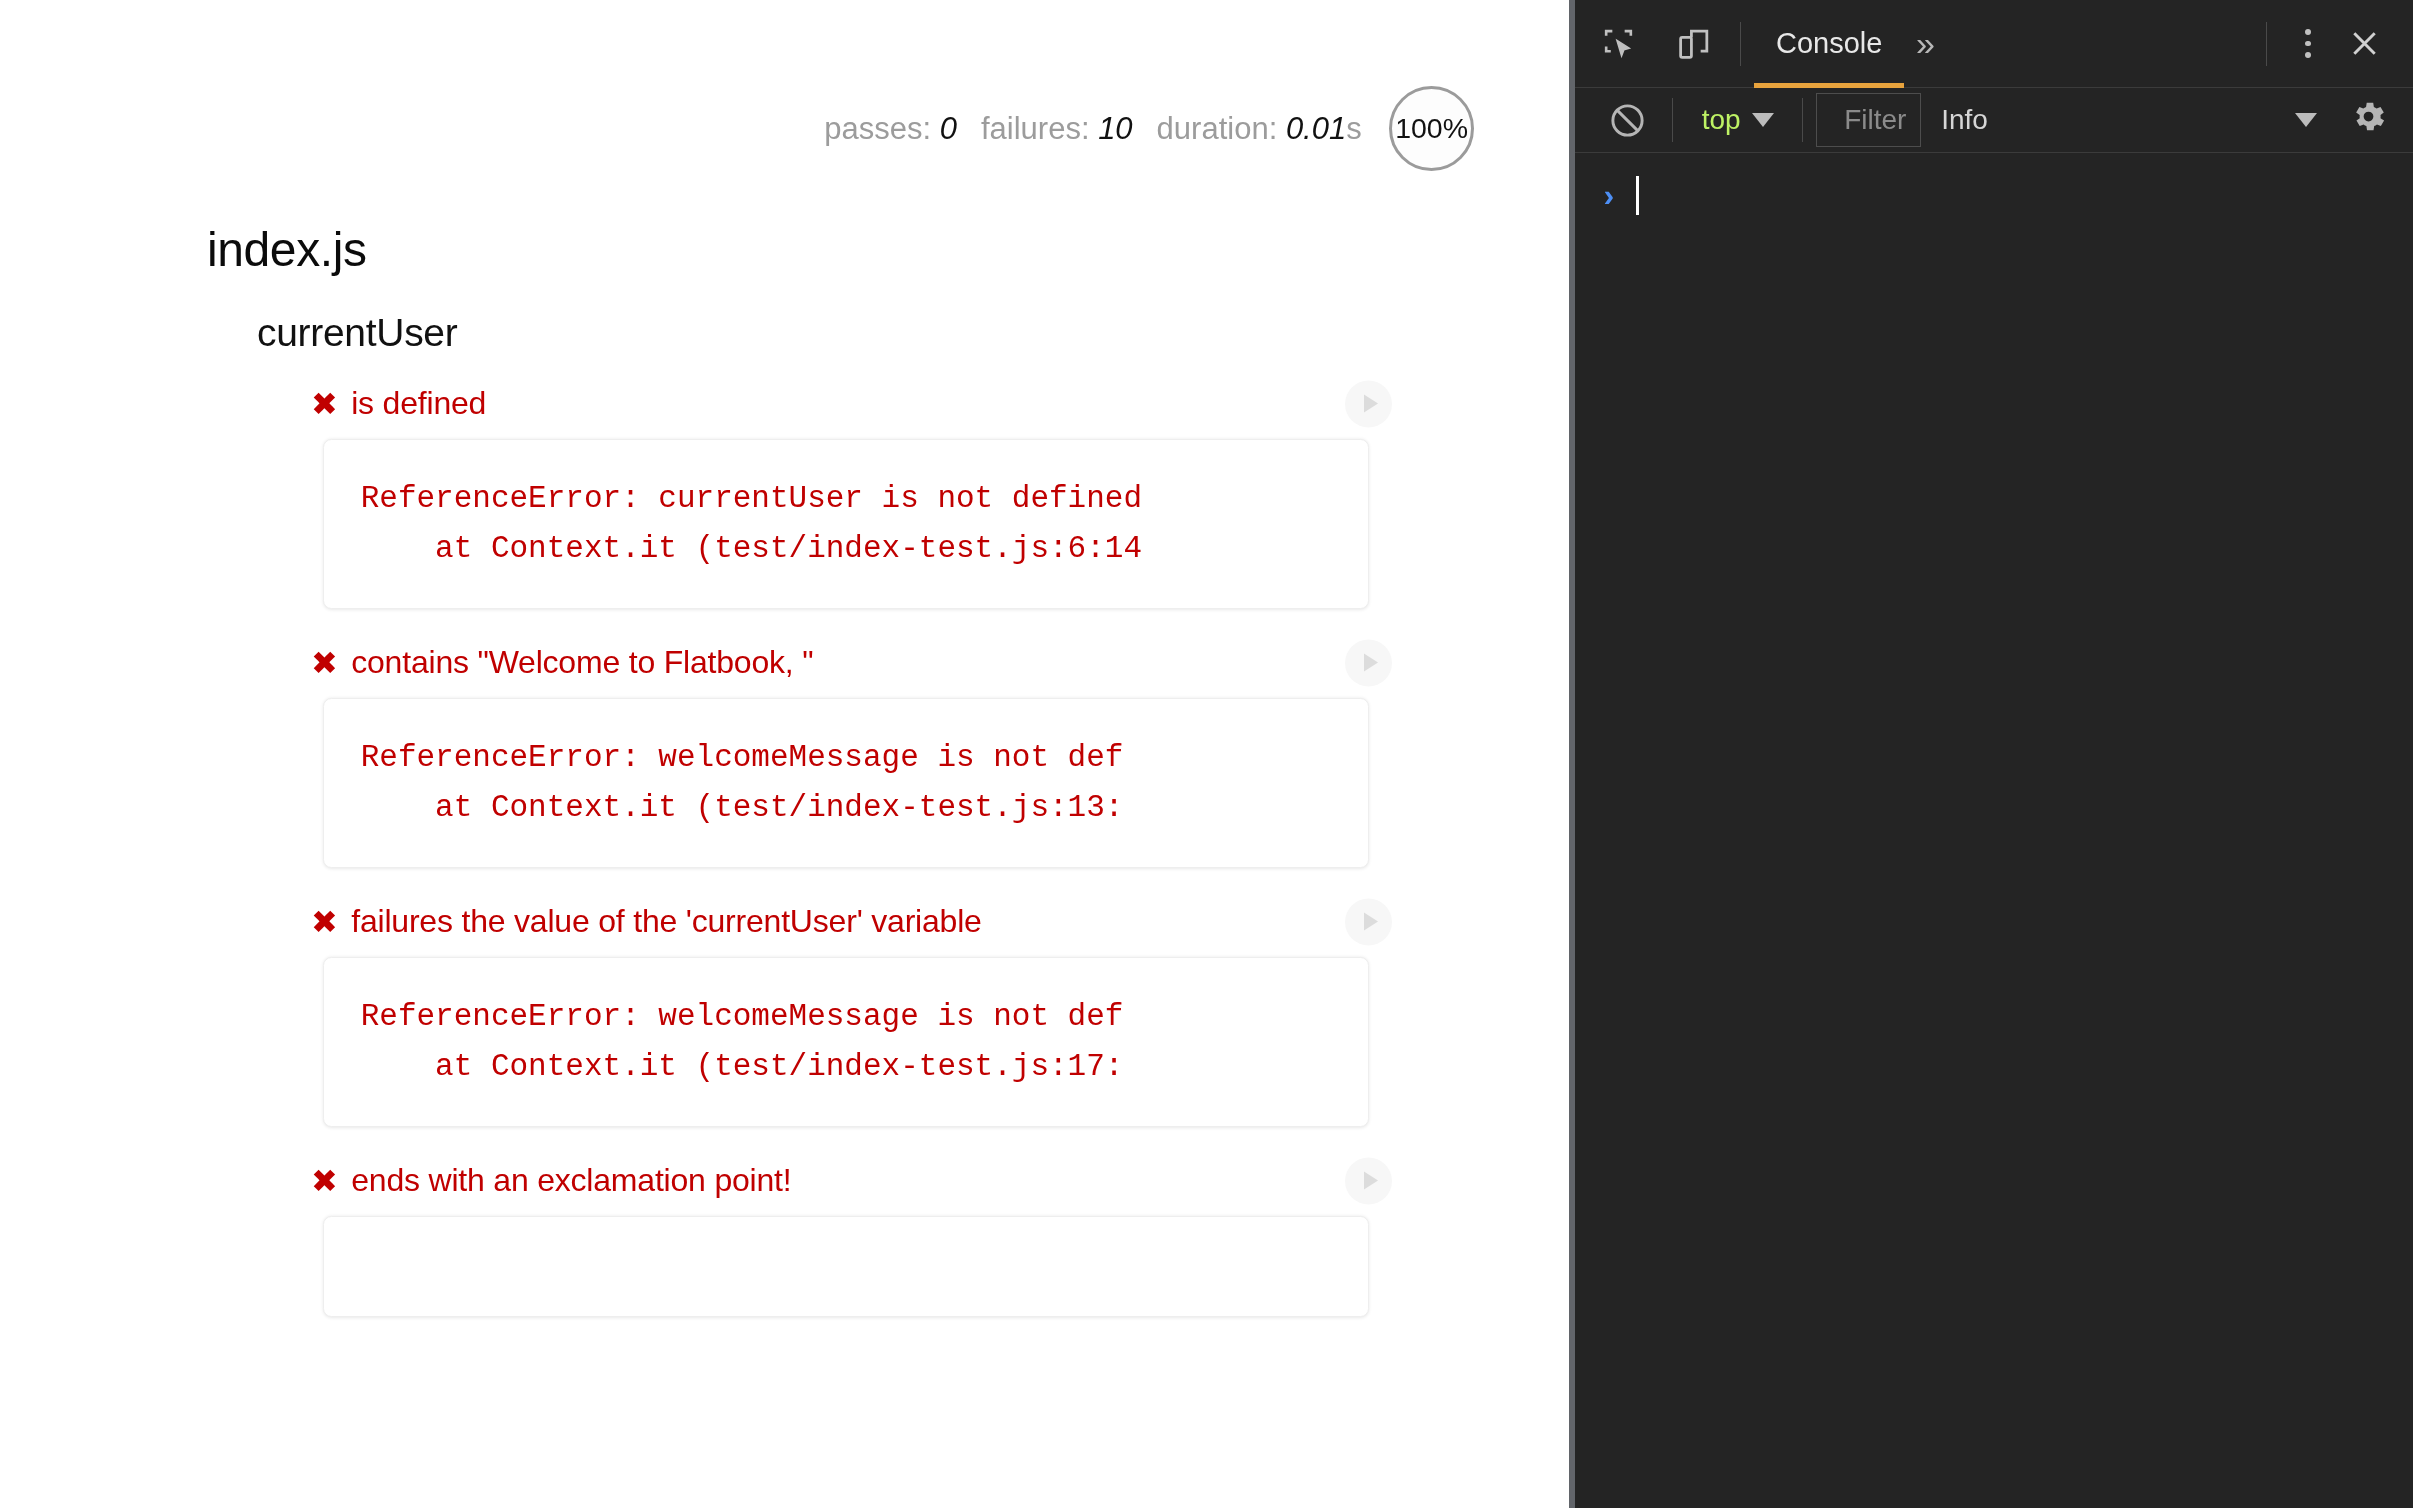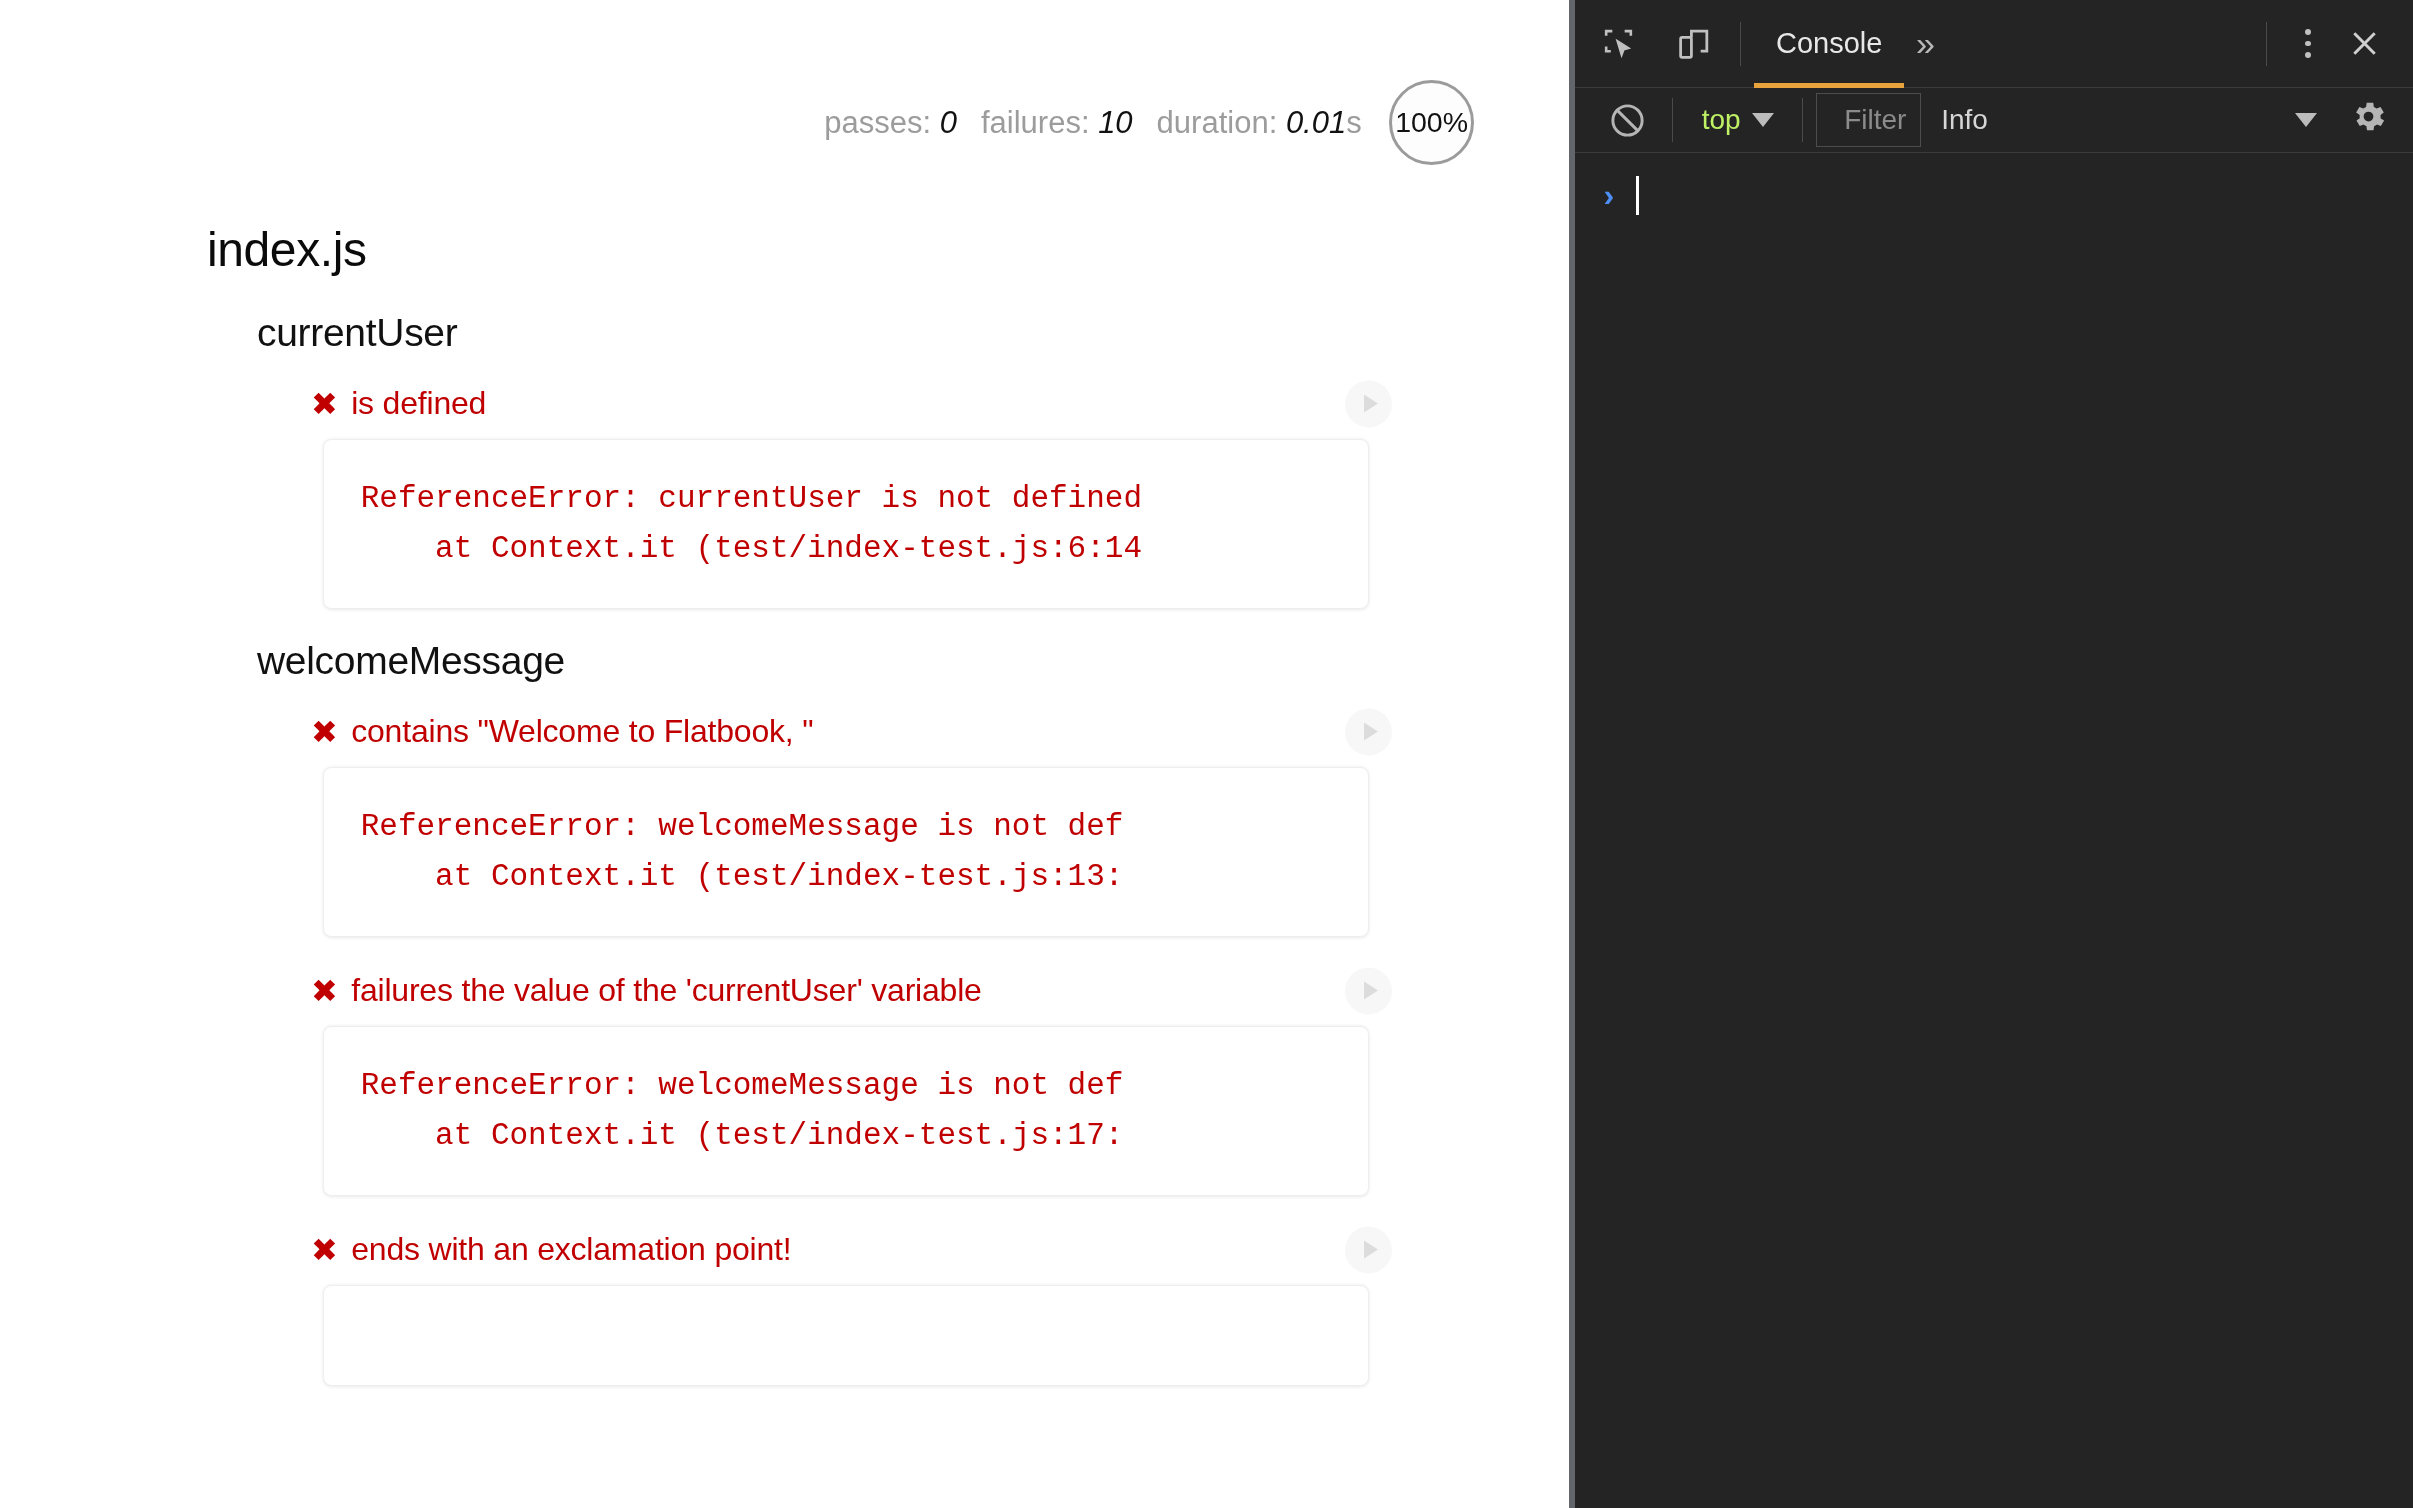--- a/index.html
+++ b/index.html
@@ -17,21 +17,21 @@
   #page {
     position:relative;
     width:1570px; height:1508px;
     background:#ffffff;
     overflow:hidden;
   }
 
   
   .stats {
     position:absolute;
-    top:80px; right:95px;
+    top:86px; right:95px;
     display:flex; align-items:center;
     font-size:31px;
     white-space:nowrap;
   }
   .stat { color:#9c9c9c; margin-right:24px; }
   .stat .val { color:#111111; font-style:italic; }
   .stat .unit { color:#9c9c9c; font-style:normal; }
 
   .progress-ring {
     width:85px; height:85px;
@@ -265,21 +265,20 @@
                   <span class="tri"></span>
                 </span>
               </div>
               <div class="error-box">
                 <pre class="error-pre">ReferenceError: currentUser is not defined
     at Context.it (test/index-test.js:6:14</pre>
               </div>
             </div>
           </div>
           <div class="suite-l2">
-            <div class="suite-title-l2">welcomeMessage</div>
             <div class="tests">
               <div class="test-row">
                 <span class="xmark">✖</span>
                 <span class="test-name">contains "Welcome to Flatbook, "</span>
                 <span class="replay">
                   <span class="tri"></span>
                 </span>
               </div>
               <div class="error-box">
                 <pre class="error-pre">ReferenceError: welcomeMessage is not def

